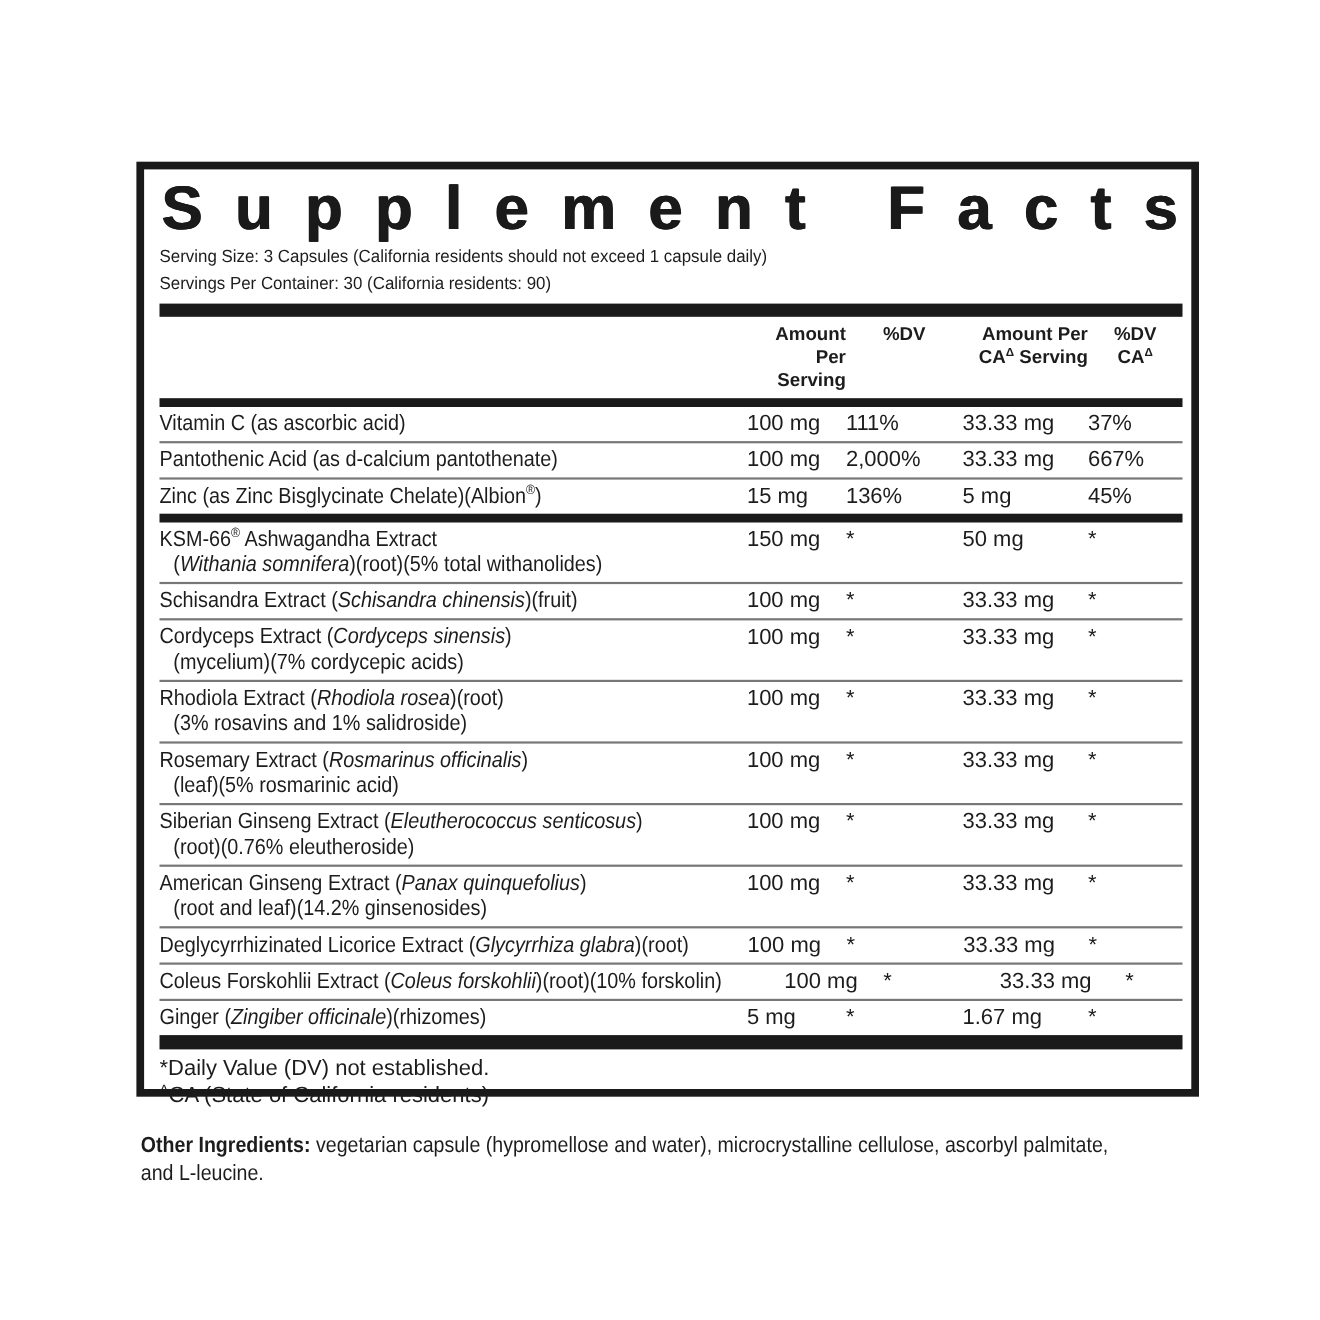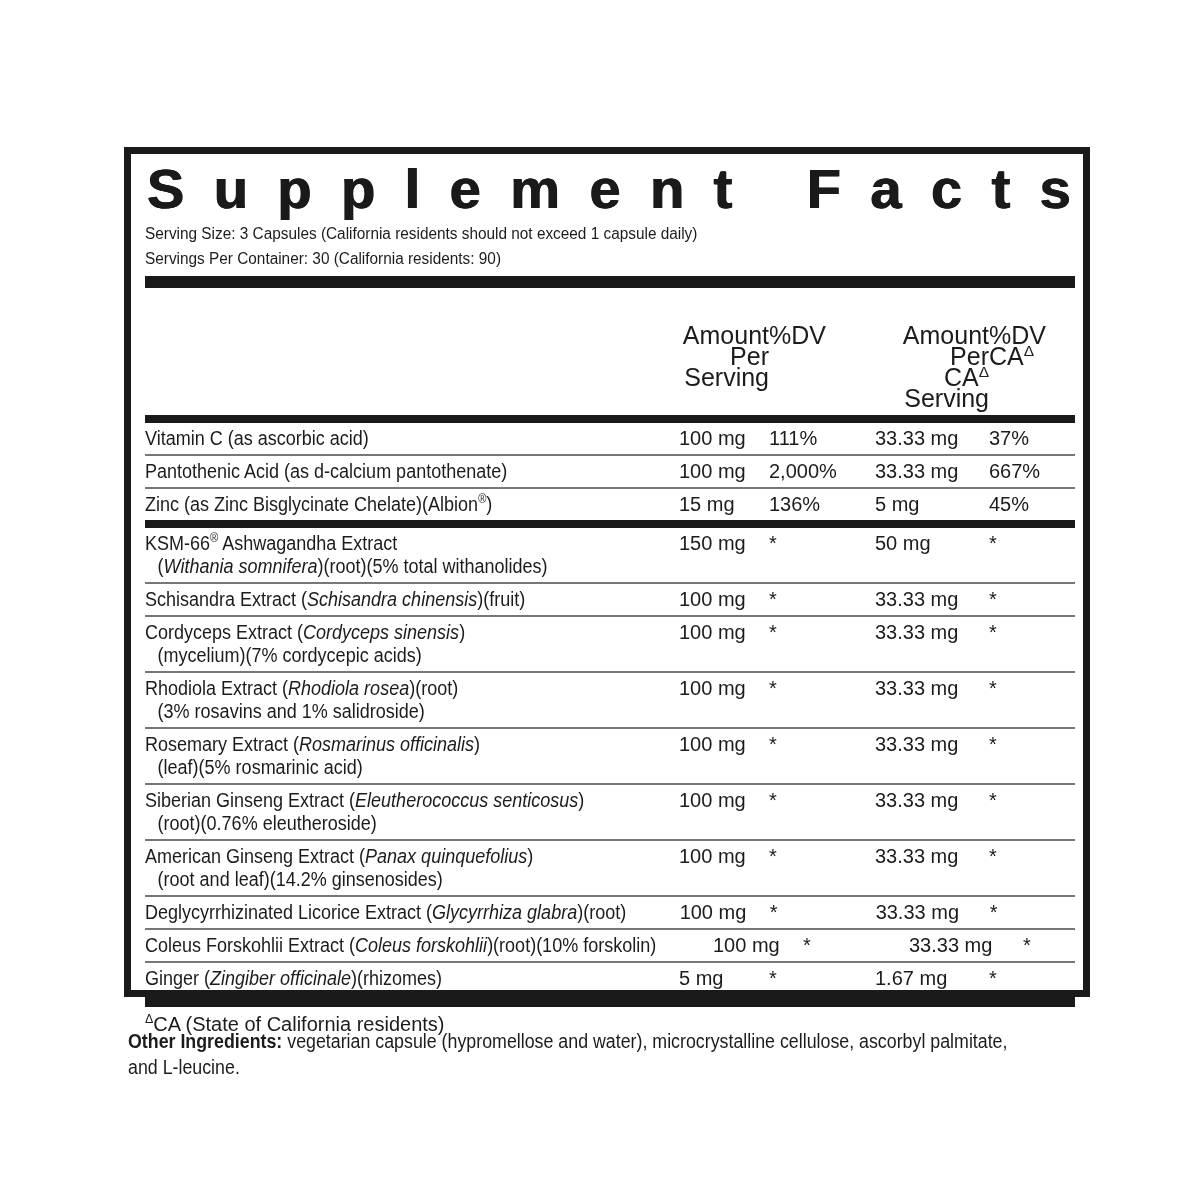--- a/index.html
+++ b/index.html
@@ -23,23 +23,23 @@
   .cnd{display:inline-block;transform:scaleX(0.96);transform-origin:left top;white-space:nowrap;}
 
   .bar{background:#1a1a1a;width:100%;}
   .bar-top{height:12px;margin-top:5px;}
   .bar-mid{height:8px;}
   .bar-group{height:8px;}
   .bar-bottom{height:13px;}
 
   .grid{display:grid;grid-template-columns:1fr 90px 106px 114px 86px;align-items:start;}
 
-  .hrow{padding:5px 0 6px 0;font-weight:400;font-size:25px;line-height:21px;margin-top:32px;}
+  .hrow{padding:5px 0 6px 0;font-weight:700;font-size:17px;line-height:21px;}
   .hrow .amt,.hrow .caamt{text-align:right;}
-  .hrow .dv,.hrow .cadv{text-align:left;}
+  .hrow .dv,.hrow .cadv{text-align:center;}
 
   .row{padding:4px 0 4px 0;font-size:20px;line-height:23px;border-top:2px solid #777777;}
   .row.first{border-top:none;}
   .row .l1,.row .l2{display:block;transform:scaleX(0.9);transform-origin:left top;white-space:nowrap;}
   .row .l2{padding-left:14px;}
   .row .amt,.row .caamt{white-space:nowrap;}
   .row .dv,.row .cadv{text-align:left;white-space:nowrap;}
 
   .footnotes{padding-top:5px;font-size:20px;line-height:25px;}
   .footnote{white-space:nowrap;}
@@ -229,20 +229,21 @@
         </div>
       <div class="amt">5 mg</div>
       <div class="dv">*</div>
       <div class="caamt">1.67 mg</div>
       <div class="cadv">*</div>
     </div>
 
     <div class="bar bar-bottom"></div>
 
     <div class="footnotes">
+      <div class="footnote"><span>*Daily Value (DV) not established.</span></div>
       <div class="footnote"><span class="sup">Δ</span><span>CA (State of California residents)</span></div>
     </div>
 
   </div>
 
   <p class="other"><span class="cnd-p"><span class="bd">Other Ingredients:</span><span> vegetarian capsule (hypromellose and water), microcrystalline cellulose, ascorbyl palmitate,</span><br><span>and L-leucine.</span></span></p>
 
 </div>
 
 </body></html>

